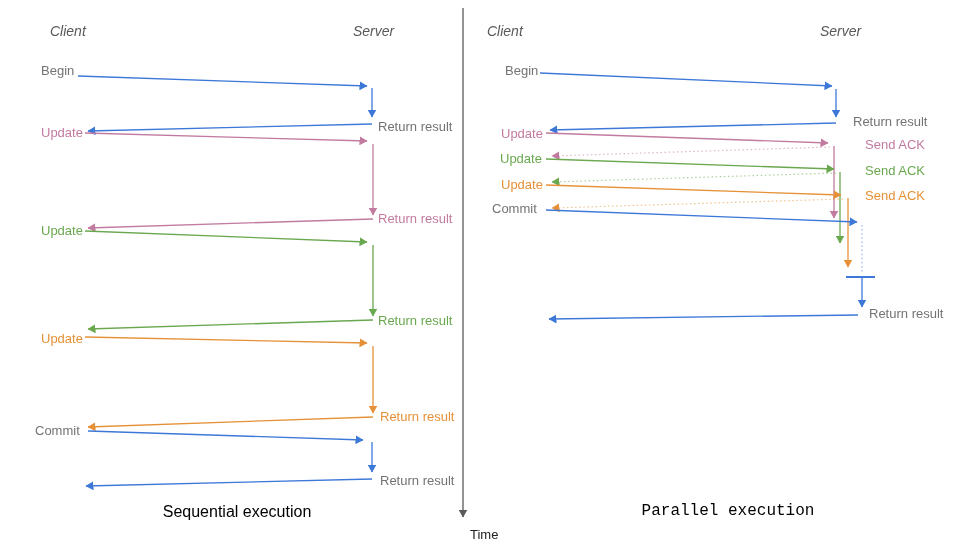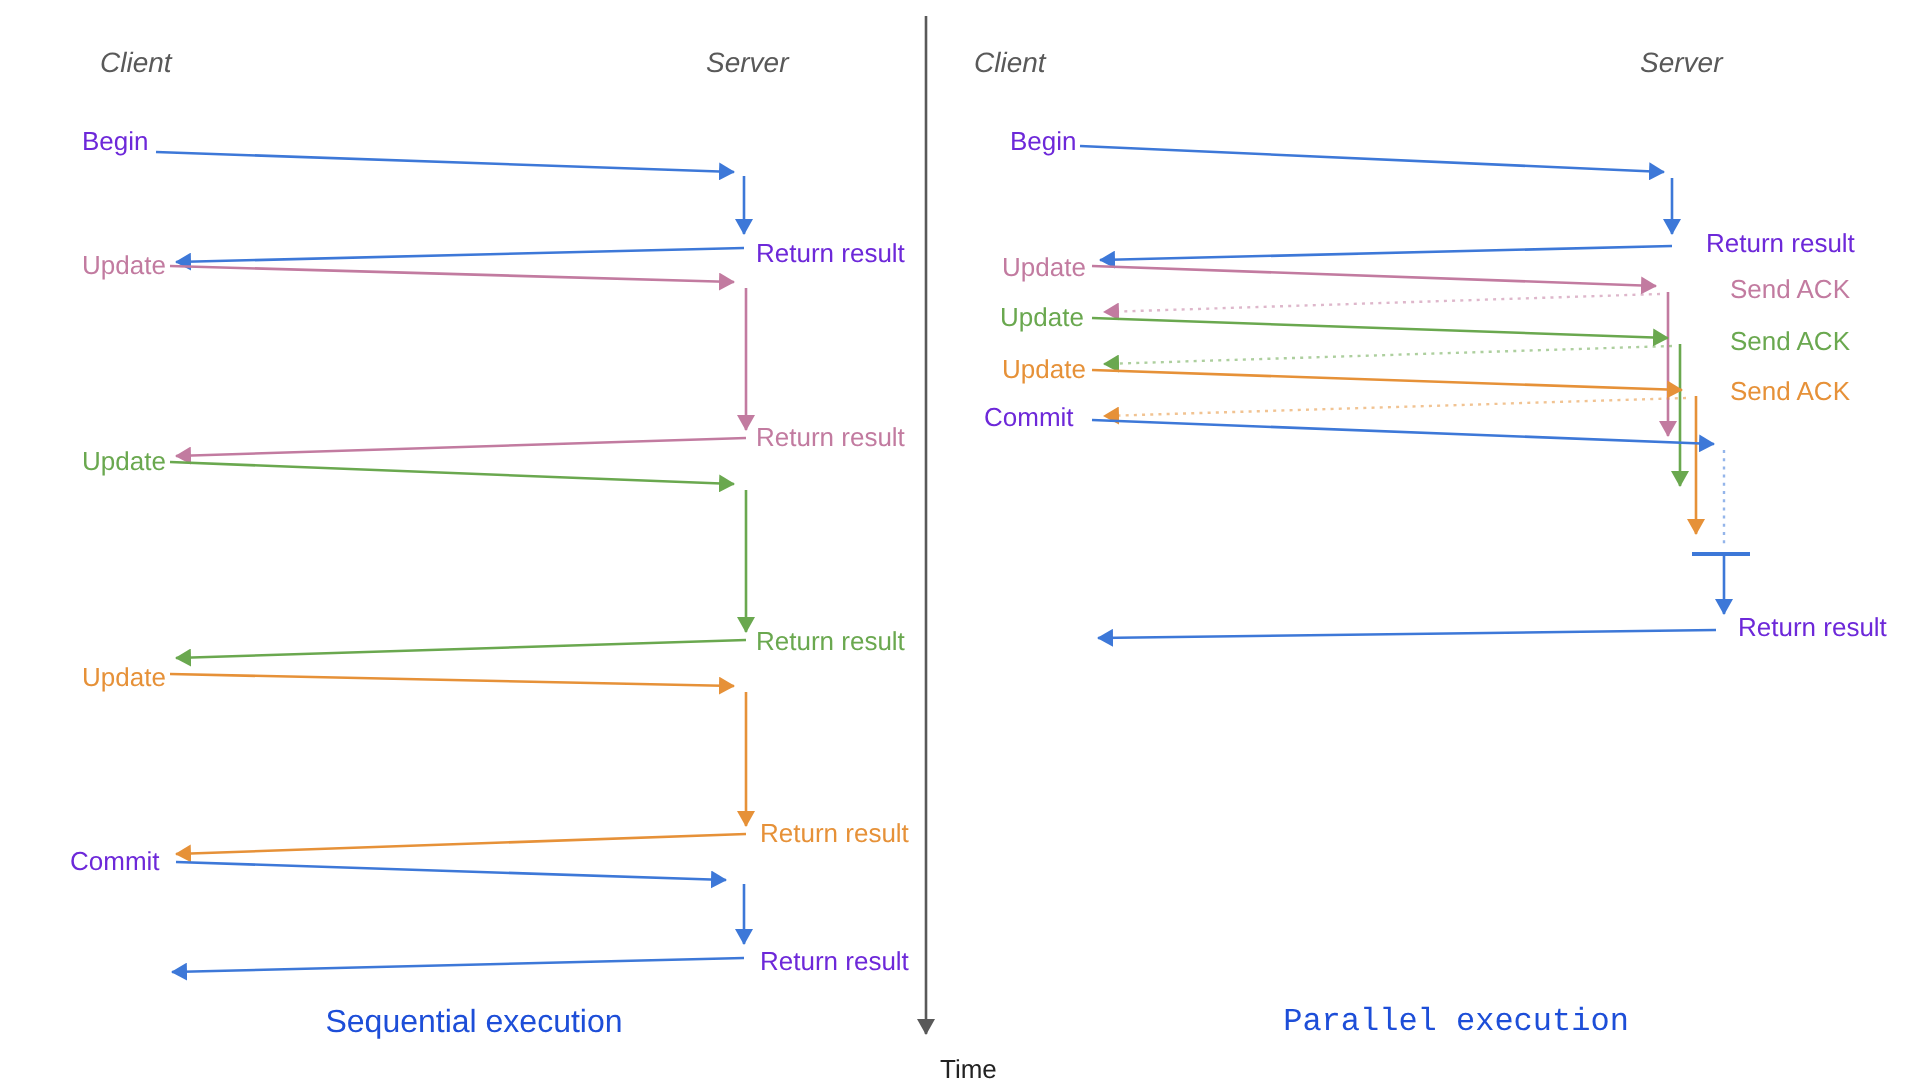--- a/index.html
+++ b/index.html
@@ -17,28 +17,28 @@
     line-height:15px;
     white-space:nowrap;
   }
   .actor{
     font-size:14px;
     font-style:italic;
     color:#595959;
   }
   .caption{
     font-size:16px;
-    color:#1d4ed8;
+    color:#000000;
     transform:translateX(-50%);
   }
   .time-lbl{
     font-size:13px;
     color:#222222;
   }
-  .c-blue{color:#6d28d9;}
+  .c-blue{color:#737373;}
   .c-pink{color:#C27BA0;}
   .c-green{color:#6AA84F;}
   .c-orange{color:#E69138;}
   .s-blue{stroke:#3D78D8;}
   .s-pink{stroke:#C27BA0;}
   .s-green{stroke:#6AA84F;}
   .s-orange{stroke:#E69138;}
   .s-gray{stroke:#595959;}
   path.arrow{fill:none;stroke-width:1.3;}
   path.dotted{stroke-dasharray:1.5 2.6;stroke-opacity:0.55;stroke-width:1.2;}

